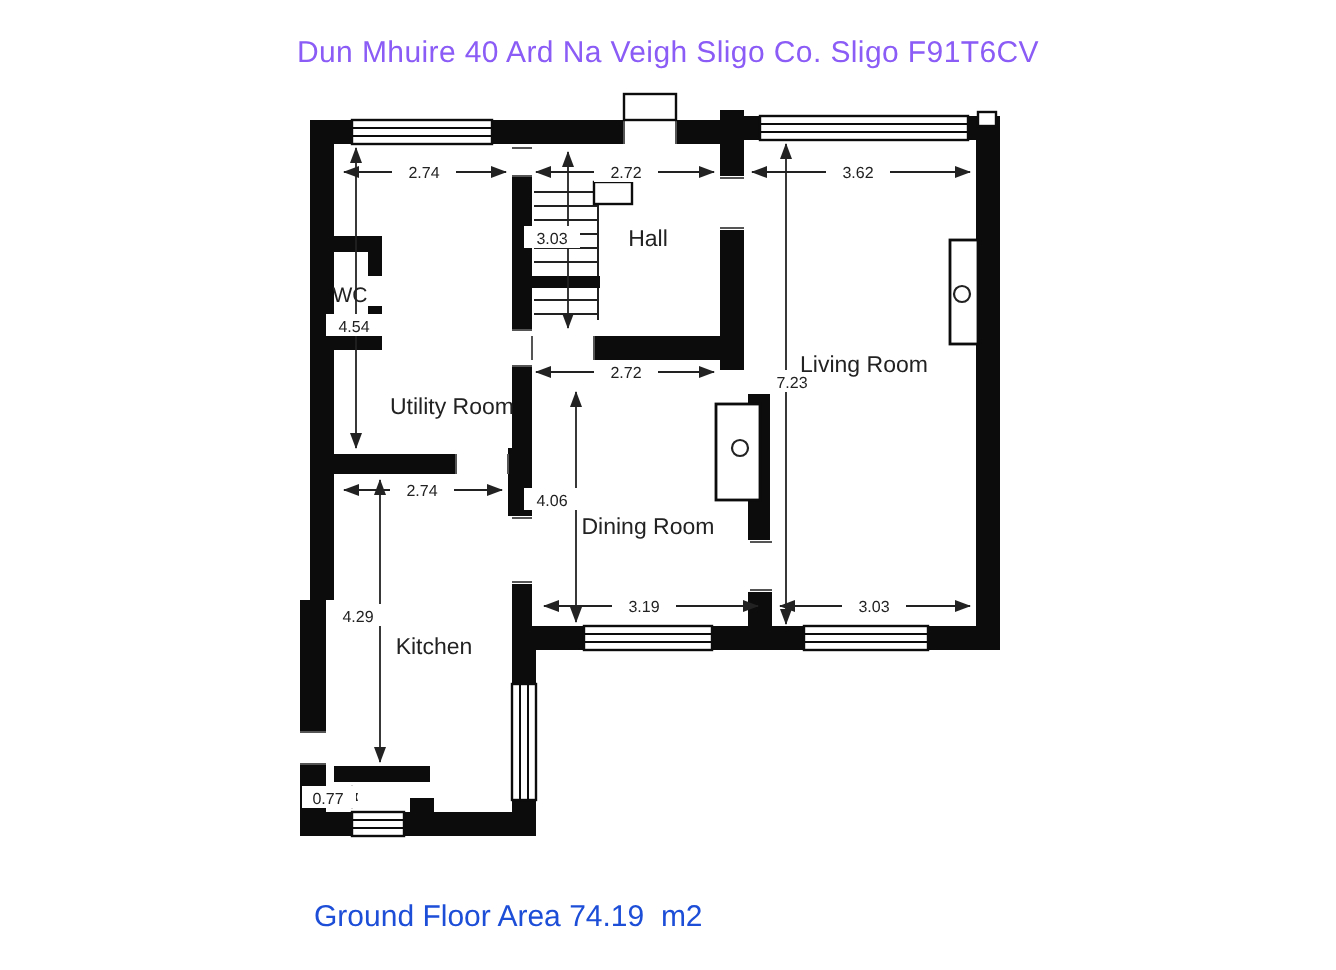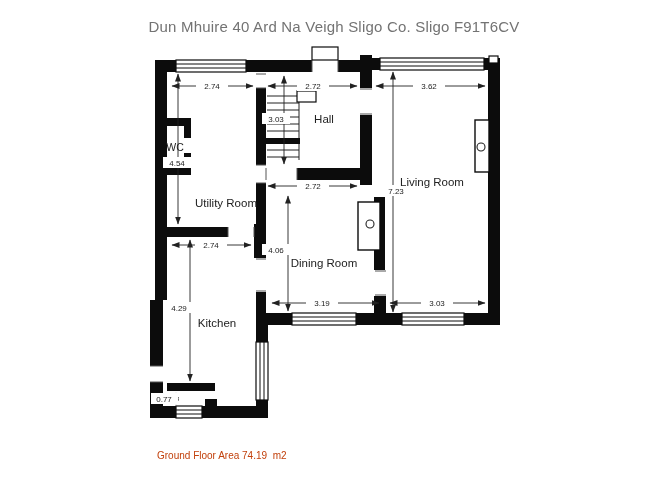--- a/index.html
+++ b/index.html
@@ -1,18 +1,18 @@
 <!DOCTYPE html>
 <html><head>
 <meta charset="utf-8">
 <style>
   html,body{margin:0;padding:0;background:#fff;}
   body{width:668px;height:485px;position:relative;font-family:"Liberation Sans",sans-serif;overflow:hidden;}
-  .title{position:absolute;top:18px;left:0;width:668px;text-align:center;font-size:15px;color:#737373;letter-spacing:.2px;}
-  .footer{position:absolute;top:450px;left:157px;font-size:10px;color:#c2410c;white-space:pre;}
+  .title{position:absolute;top:18px;left:0;width:668px;text-align:center;font-size:15px;color:#8b5cf6;letter-spacing:.2px;}
+  .footer{position:absolute;top:450px;left:157px;font-size:15px;color:#1d4ed8;white-space:pre;}
   svg{position:absolute;top:0;left:0;}
   .wall{fill:#0c0c0c;stroke:none;}
   .win{fill:#fff;stroke:#0c0c0c;stroke-width:1.2;}
   .winline{stroke:#0c0c0c;stroke-width:1;}
   .jamb{stroke:#555;stroke-width:1;}
   .dim{stroke:#222;stroke-width:0.9;}
   .dimtext{font-size:8px;fill:#222;text-anchor:middle;}
   .dimbg{fill:#fff;}
   .room{font-size:11.5px;fill:#222;text-anchor:middle;}
   .roomsm{font-size:10.5px;fill:#222;text-anchor:middle;}

